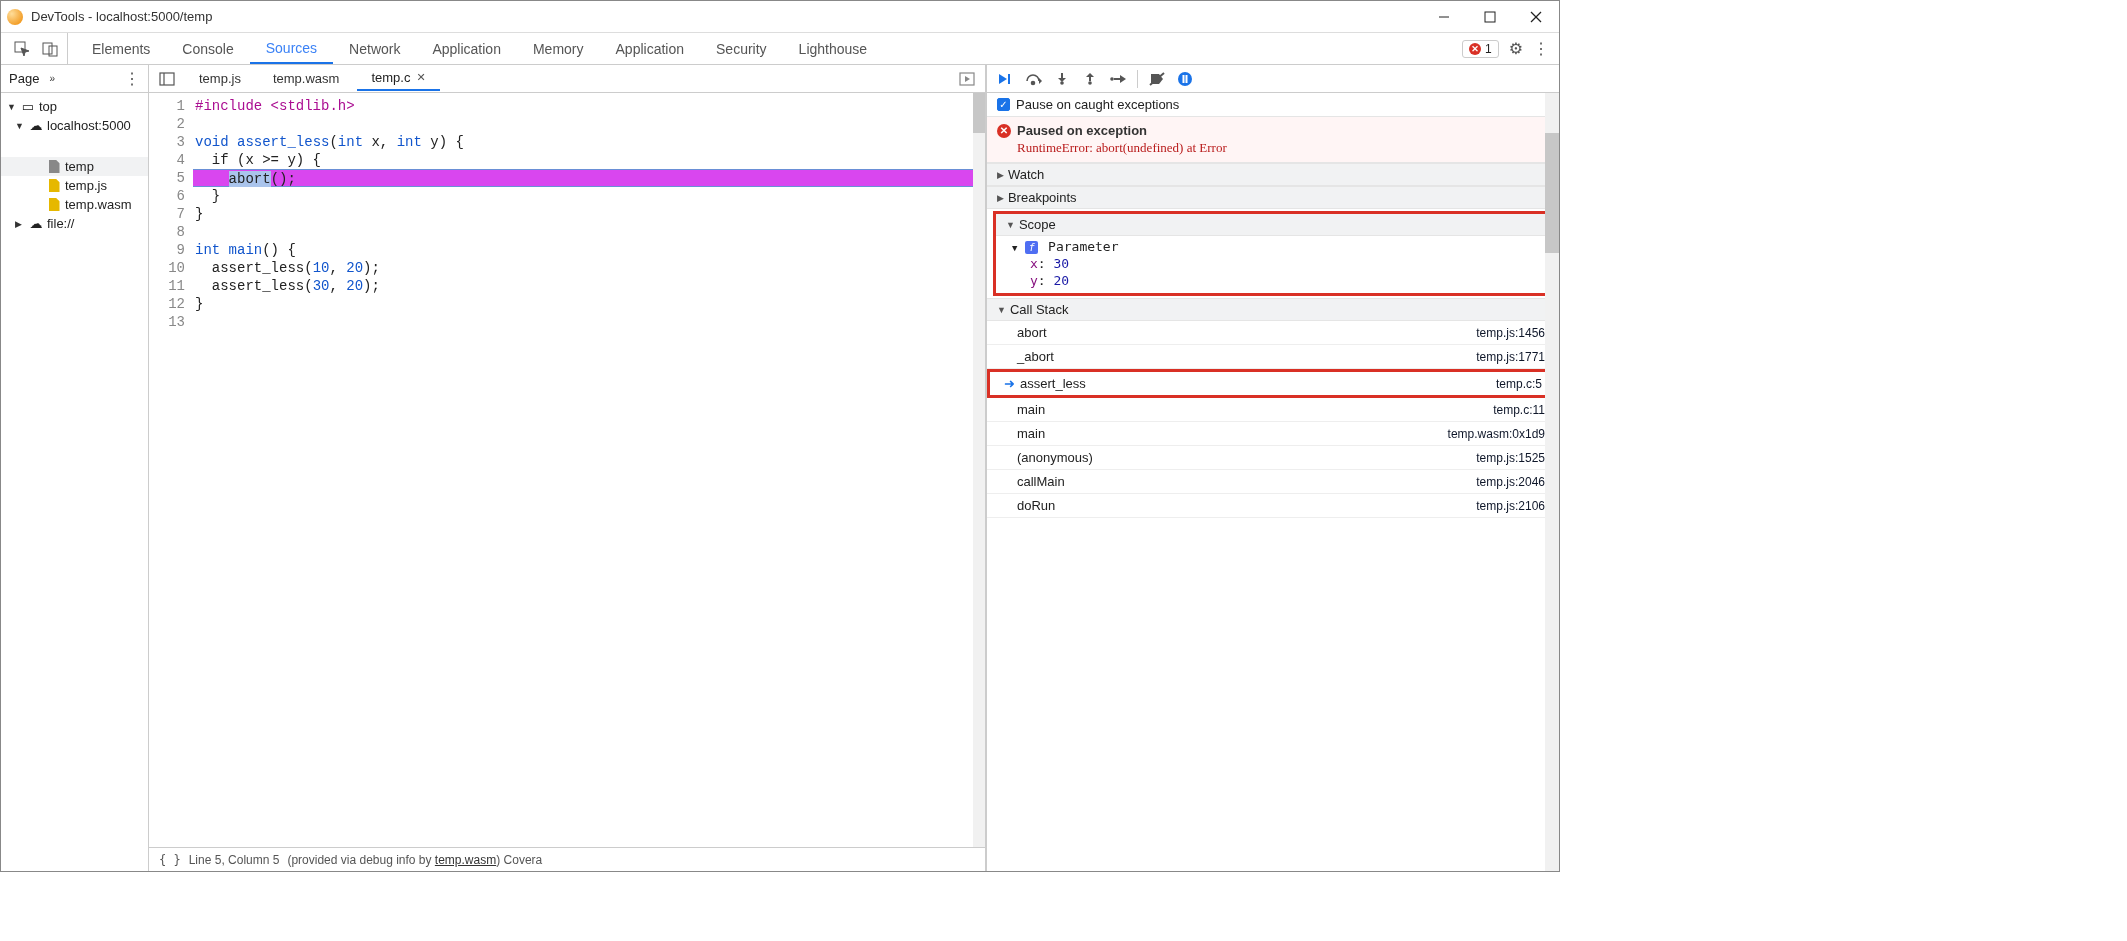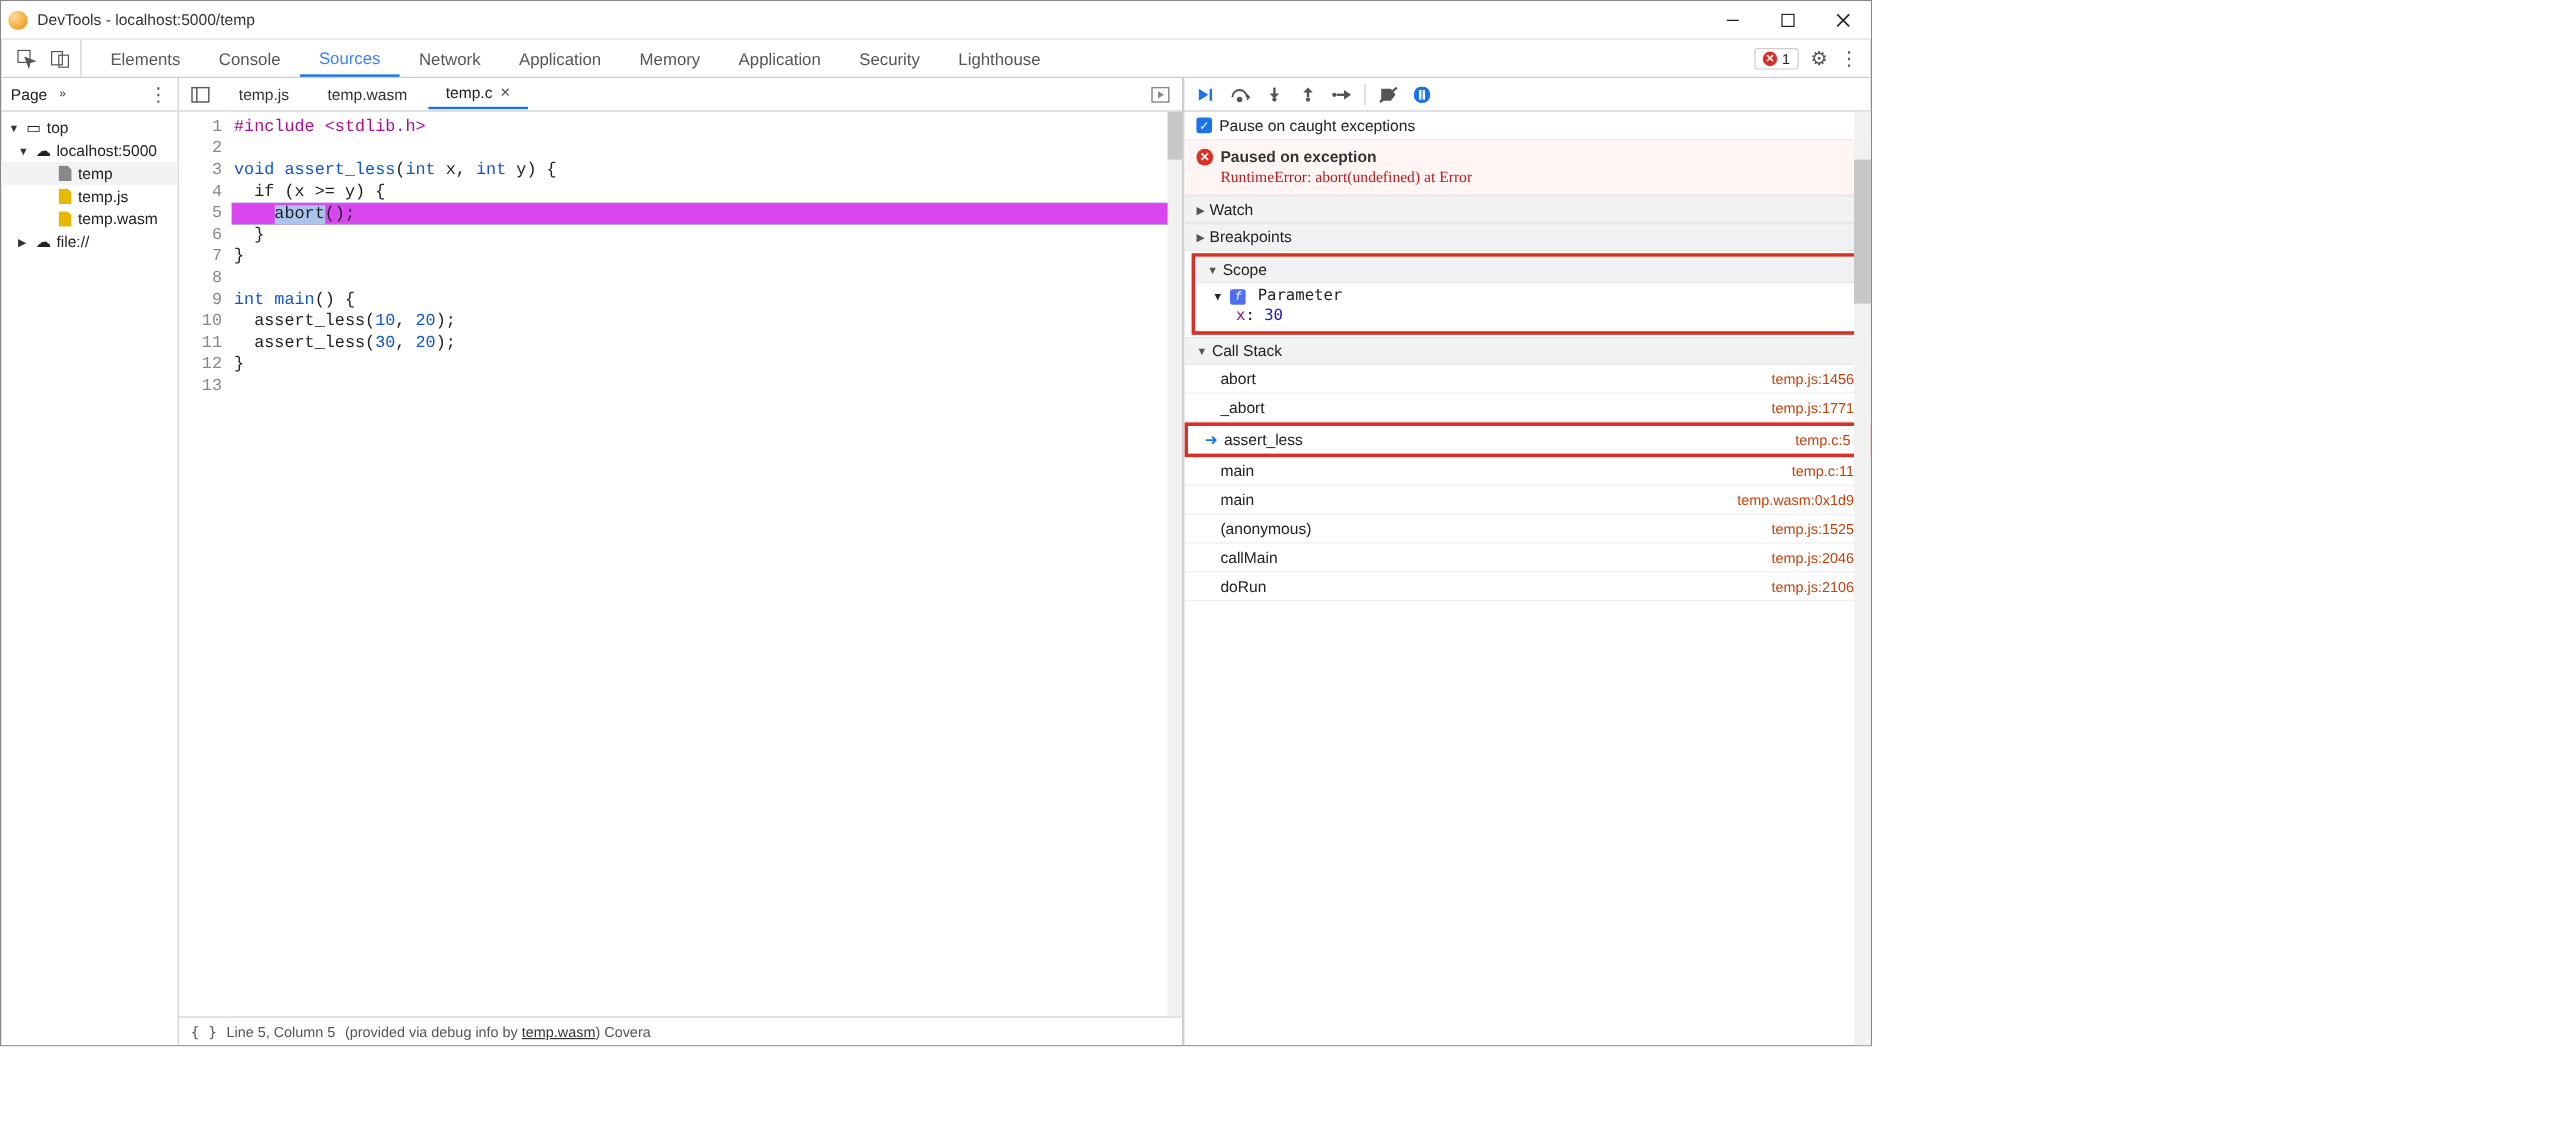--- a/index.html
+++ b/index.html
@@ -28,21 +28,21 @@
   
   .nav-pane { width: 148px; border-right:1px solid #ccc; display:flex; flex-direction:column;}
   .nav-header { height:28px; display:flex; align-items:center; padding:0 8px; border-bottom:1px solid #ccc; gap:6px;}
   .nav-header .label { font-size:13px;text-align:right;}
   .nav-header .chev { font-size:10px; color:#333; margin-left:4px;}
   .nav-header .kebab { margin-left:auto;}
   .tree { padding: 4px 0; font-size:13px; }
   .tree-row { display:flex; align-items:center; padding:2px 0 2px 6px; gap:4px; cursor:pointer;}
   .tree-row .exp { width:10px; font-size:9px; color:#333;}
   .tree-row .ficon { width:14px; display:inline-flex; justify-content:center; }
-  .tree-row.selected { background:#f1f2f3;}
+  .tree-row.selected { background:#f1f2f3;margin-top:22px;}
   .tree .ind1 { padding-left: 14px;}
   .tree .ind3 { padding-left: 46px;}
   .cloud-ic { display:inline-block; }
   .file-ic { width:11px; height:13px; background:#888; display:inline-block; clip-path: polygon(0 0, 70% 0, 100% 25%, 100% 100%, 0 100%);}
   .file-ic.yellow { background:#e6b800;}
 
   
   .editor-pane { flex:1; border-right:1px solid #ccc; display:flex; flex-direction:column; min-width:0;}
   .editor-tabs { height:28px; display:flex; align-items:center; border-bottom:1px solid #ccc; padding:0 4px; gap:4px;}
   .editor-tabs .nav-toggle { padding:0 6px; color:#555; cursor:pointer;}
@@ -83,21 +83,21 @@
   .scope-box .section-hdr { border-top:none; }
   .scope-content { padding:2px 6px 4px 6px;}
   .scope-content .pline { padding:1px 0 1px 10px; font-family: Consolas, monospace;}
   .scope-content .f-badge { display:inline-block; width:13px; height:13px; background:#4f6ef2; color:#fff; font-size:10px; font-style:italic; text-align:center; border-radius:2px; line-height:13px; margin-right:2px;}
   .scope-content .vname { color:#881280;}
   .scope-content .vval { color:#1a1aa6;}
   .stack { }
   .stack-row { display:flex; align-items:center; padding:4px 14px 4px 14px; border-bottom:1px solid #eee; cursor:pointer;}
   .stack-row .arrow { width:14px; color:#1a73e8;}
   .stack-row .fname { flex:1; padding-left:2px;}
-  .stack-row .loc { color:#c2410c; font-size:12px;}
+  .stack-row .loc { color:#0f172a; font-size:12px;}
   .stack-row.current { }
   .stack-highlight { border:3px solid #d93025; }
   .dbg-scroll { position:absolute; right:0; top:28px; bottom:0; width:14px; background:#f1f1f1;}
   .dbg-scroll .thumb { position:absolute; top:40px; width:14px; height:120px; background:#c7c7c7;}
 
   .status-bar { height:24px; border-top:1px solid #ccc; display:flex; align-items:center; padding:0 10px; font-size:12px; color:#555; gap:8px;}
   .status-bar .curly { font-family: Consolas, monospace;}
 
   a { color:#333; text-decoration: underline;}
   svg { display:block;}
@@ -358,20 +358,21 @@
           </div>
 
         <div class="scope-box">
           <div class="section-hdr">
               <span class="tri">▼</span>
               <span>Scope</span>
             </div>
           <div class="scope-content">
             <div class="pline"><span class="tri" style="font-size:9px;">▼</span> <span class="f-badge">f</span> <span>Parameter</span></div>
             <div class="pline" style="padding-left:28px;"><span class="vname">x</span>: <span class="vval">30</span></div>
+            <div class="pline" style="padding-left:28px;"><span class="vname">y</span>: <span class="vval">20</span></div>
           </div>
         </div>
 
         <div class="section-hdr">
             <span class="tri">▼</span>
             <span>Call Stack</span>
           </div>
         <div class="stack">
           <div class="stack-row">
               <span class="arrow"></span>

